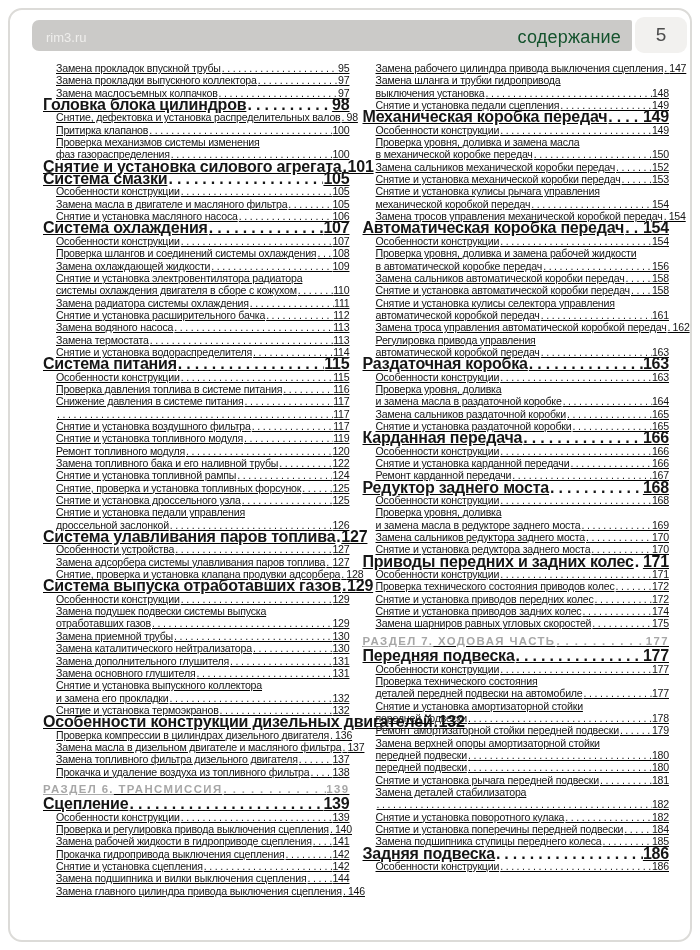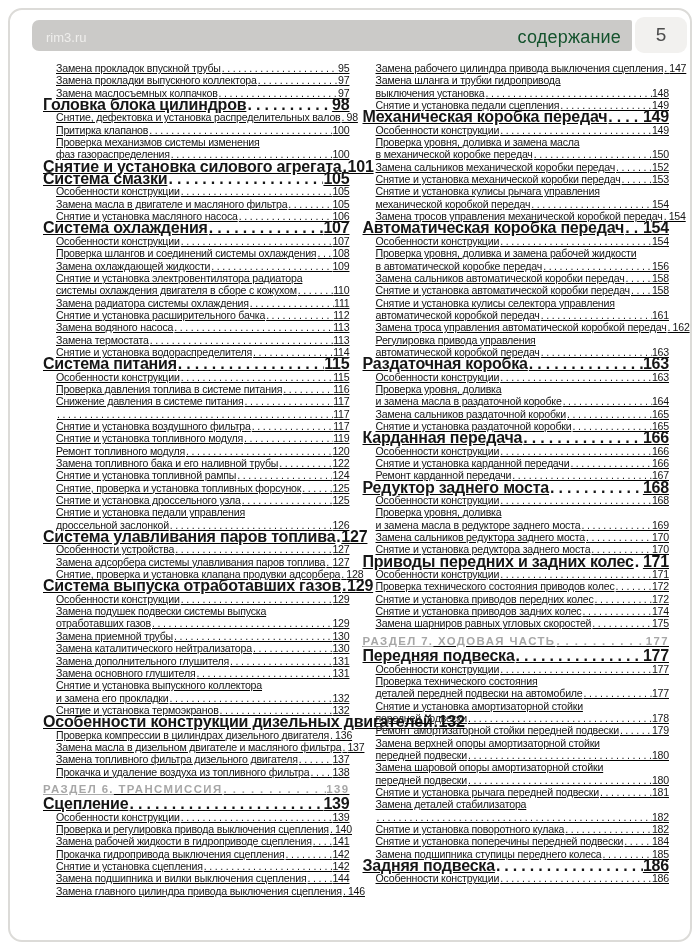--- a/index.html
+++ b/index.html
@@ -834,21 +834,20 @@
       </div>
       <div class="entry sub">
         <div class="pre">Замена верхней опоры амортизаторной стойки</div>
         <div class="row">
           <span class="title">передней подвески</span>
           <span class="dots"> . . . . . . . . . . . . . . . . . . . . . . . . . . . . . . . . . . . . . . . . . . . . . . . . . . . . . . . . . . . . . . . . . . . . . . . . . . . . . . . . . . . . . . . . . .</span>
           <span class="pnum">180</span>
         </div>
       </div>
       <div class="entry sub">
-        <div class="pre">Замена шаровой опоры амортизаторной стойки</div>
         <div class="row">
           <span class="title">передней подвески</span>
           <span class="dots"> . . . . . . . . . . . . . . . . . . . . . . . . . . . . . . . . . . . . . . . . . . . . . . . . . . . . . . . . . . . . . . . . . . . . . . . . . . . . . . . . . . . . . . . . . .</span>
           <span class="pnum">180</span>
         </div>
       </div>
       <div class="entry sub">
         <div class="row">
           <span class="title">Снятие и установка рычага передней подвески</span>
           <span class="dots"> . . . . . . . . . . . . . . . . . . . . . . . . . . . . . . . . . . . . . . . . . . . . . . . . . . . . . . . . . . . . . . . . . . . . . . . . . . . . . . . . . . . . . . . . . .</span>

